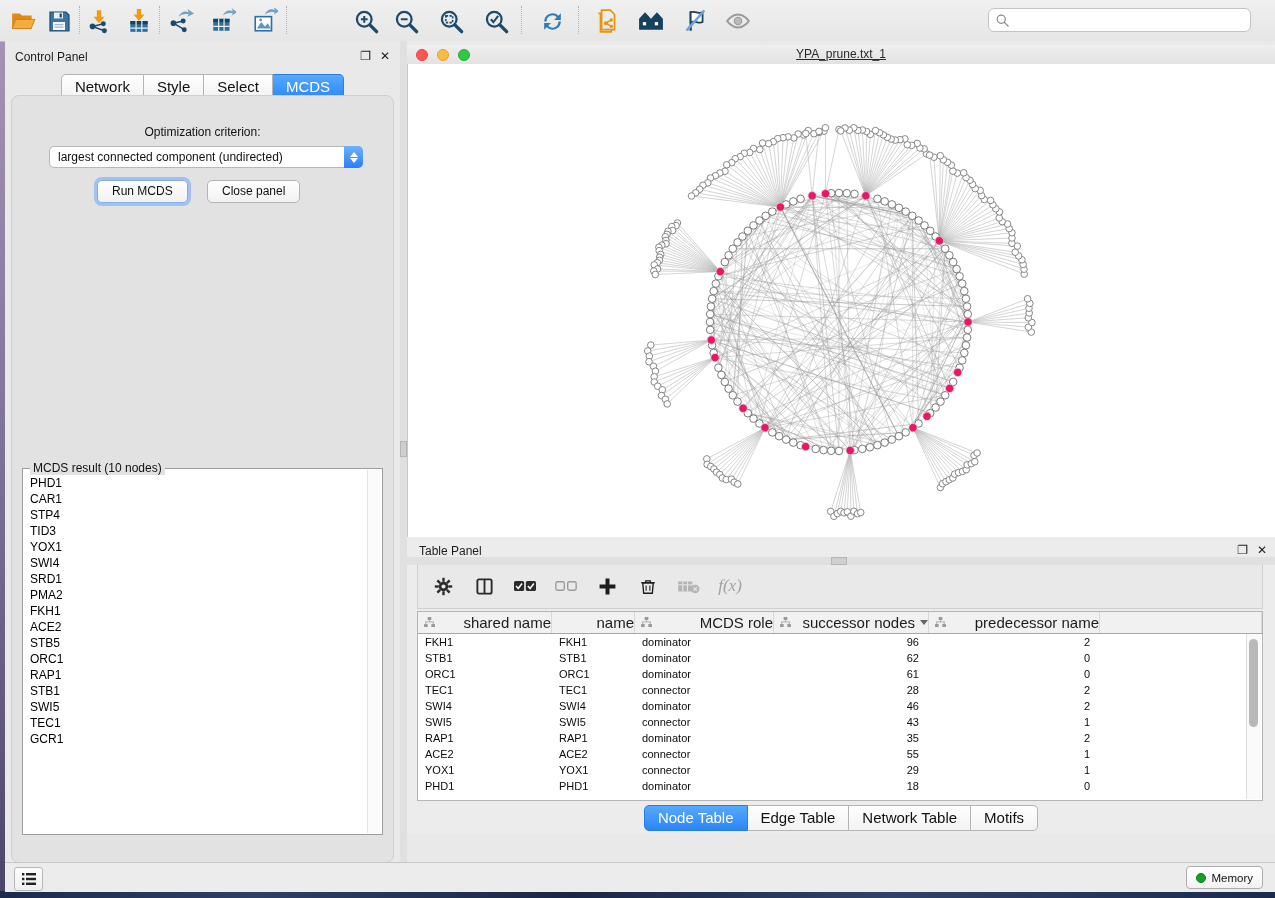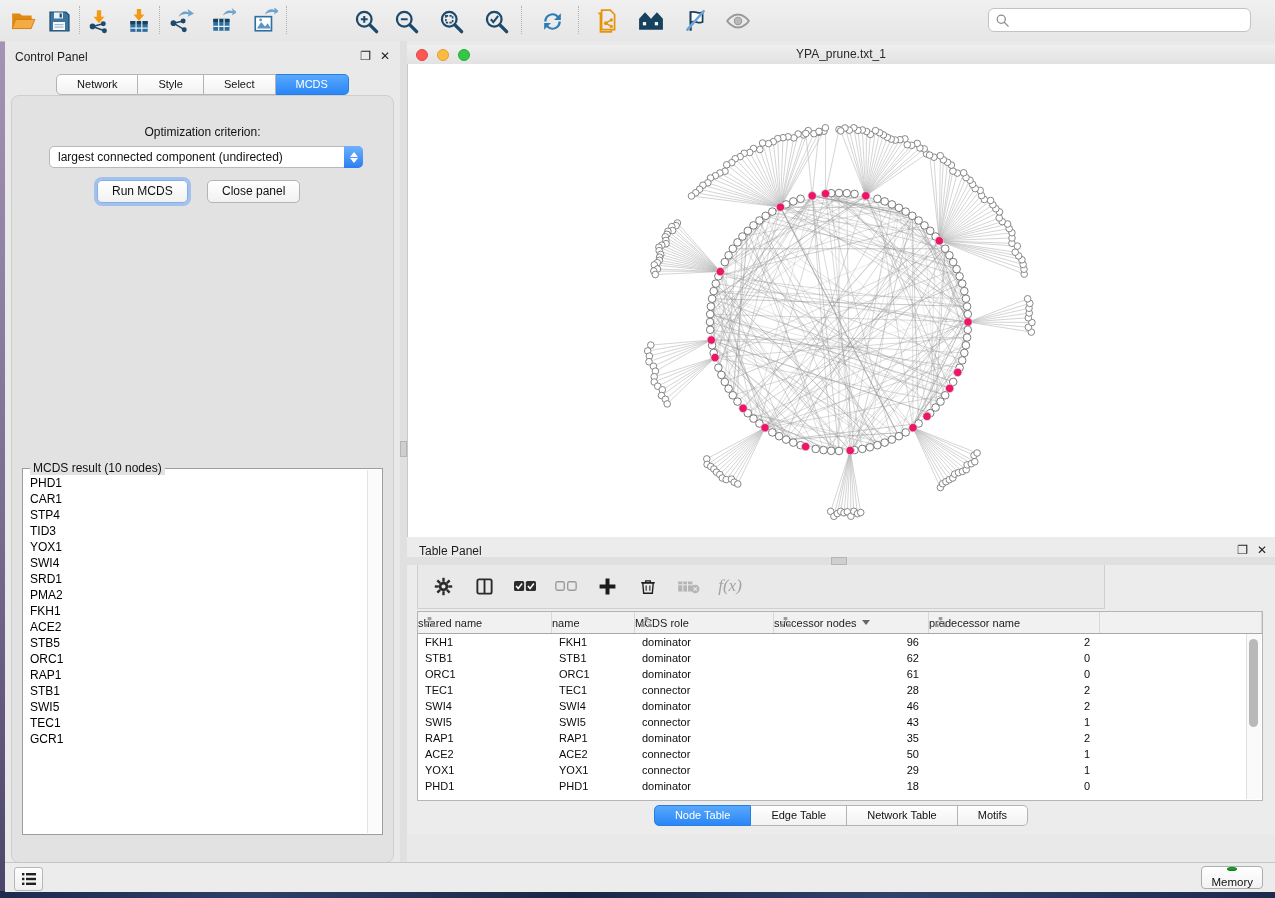--- a/index.html
+++ b/index.html
@@ -19,22 +19,22 @@
   .tbsep{position:absolute;top:6px;width:0;height:28px;border-left:1px dotted #b2b2b2;}
   .search{position:absolute;left:988px;top:8px;width:263px;height:24px;background:#fff;
      border:1px solid #c3c3c3;border-radius:6px;display:flex;align-items:center;padding-left:6px;box-sizing:border-box;}
   .search input{border:none;outline:none;flex:1;font-size:12px;background:transparent;margin-left:4px;}
   
   .cpanel{left:5px;top:41px;width:395px;height:821px;background:#e9e9e9;}
   .panel-title{font-size:12px;color:#1d1d1d;}
   .win-btns{position:absolute;right:10px;top:8px;font-size:12px;color:#222;display:flex;gap:9px;}
   .win-btns span{cursor:default;}
   .seg-row{display:flex;justify-content:center;}
-  .seg{font-size:11px;color:#111;background:linear-gradient(#ffffff,#f2f2f2);border:1px solid #b4b4b4;
-       border-left:none;padding:3px 20px 4px;cursor:default;}
+  .seg{font-size:15px;color:#111;background:linear-gradient(#ffffff,#f2f2f2);border:1px solid #b4b4b4;
+       border-left:none;padding:3px 13px 4px;cursor:default;}
   .seg:first-child{border-left:1px solid #b4b4b4;border-radius:5px 0 0 5px;}
   .seg:last-child{border-radius:0 5px 5px 0;}
   .seg.active{background:linear-gradient(#58a8fc,#2a86f7);color:#fff;border-color:#2a7de0;}
   .cp-inner{left:6px;top:54px;width:381px;height:766px;background:#e2e2e2;
      border:1px solid #cfcfcf;border-radius:8px;}
   .opt-label{width:100%;text-align:center;font-size:12px;color:#111;}
   .combo{left:37px;top:50px;width:314px;height:22px;background:#fff;border:1px solid #b9b9b9;
      border-radius:5px;display:flex;align-items:center;box-sizing:border-box;}
   .combo .val{flex:1;font-size:12px;padding-left:8px;color:#111;white-space:nowrap;}
   .combo .step{width:19px;height:22px;margin:-1px -1px -1px 0;border-radius:0 5px 5px 0;
@@ -55,47 +55,47 @@
   .hsplit .grip{position:absolute;left:424px;top:0;width:16px;height:8px;background:#cfcfcf;
      border:1px solid #b5b5b5;box-sizing:border-box;}
   
   .netcol{left:407px;top:41px;width:868px;height:821px;background:#e9e9e9;}
   .net-titlebar{left:0;top:4px;width:868px;height:19px;background:linear-gradient(#efefef,#e2e2e2);
      border-bottom:1px solid #bdbdbd;}
   .tl{position:absolute;top:4px;width:12px;height:12px;border-radius:50%;box-sizing:border-box;}
   .tl.red{left:9px;background:#fc5753;border:1px solid #df4744;}
   .tl.yellow{left:30px;background:#fdbc40;border:1px solid #de9f34;}
   .tl.green{left:51px;background:#33c748;border:1px solid #27aa35;}
-  .net-title{width:100%;text-align:center;font-size:12px;color:#2a2a2a;line-height:18px;}
+  .net-title{width:100%;text-align:center;font-size:12px;color:#2a2a2a;line-height:18px;text-decoration:underline;}
   .net-canvas{left:0;top:23px;width:868px;height:493px;background:#ffffff;border-left:1px solid #c9c9c9;box-sizing:border-box;}
   
   .tpanel{left:0;top:496px;width:868px;height:297px;background:#ececec;}
-  .tp-toolbar{left:10px;top:26px;width:688px;height:46px;background:#e9e9e9;border:1px solid #cfcfcf;
+  .tp-toolbar{left:10px;top:26px;width:846px;height:46px;background:#e9e9e9;border:1px solid #cfcfcf;
      box-sizing:border-box;display:flex;align-items:center;gap:17px;padding-left:13px;}
   .tpi{width:24px;height:24px;display:flex;align-items:center;justify-content:center;}
   .fx{font-family:"Liberation Serif","DejaVu Serif",serif;font-style:italic;font-size:17px;color:#a2a2a2;}
   .dtable{left:10px;top:74px;width:846px;height:190px;background:#fff;border:1px solid #b5b5b5;box-sizing:border-box;}
   .thead{display:flex;height:21px;background:#f1f1f1;border-bottom:1px solid #a8a8a8;}
-  .th{display:flex;align-items:center;justify-content:flex-start;gap:5px;font-size:11px;color:#1c1c1c;
+  .th{display:flex;align-items:center;justify-content:flex-end;gap:5px;font-size:15px;color:#1c1c1c;
       border-right:1px solid #d8d8d8;box-sizing:border-box;position:relative;}
   .th .colicon{position:absolute;left:6px;top:5px;}
   .tbody .tr{display:flex;height:16px;}
   .td{font-size:11px;color:#0c0c0c;line-height:16px;box-sizing:border-box;white-space:nowrap;overflow:hidden;}
   .td.txt{padding-left:7px;text-align:left;}
   .td.num{padding-right:10px;text-align:right;}
   .c0{width:134px;} .c1{width:83px;} .c2{width:139px;} .c3{width:155px;} .c4{width:171px;} .cf{flex:1;}
   .tscroll{position:absolute;top:22px;right:1px;width:14px;bottom:1px;background:#fafafa;border-left:1px solid #e0e0e0;}
   .tscroll .thumb{position:absolute;left:2px;top:5px;width:9px;height:88px;background:#b9b9b9;border-radius:5px;}
   .tp-tabs{position:absolute;left:0;top:268px;width:868px;display:flex;justify-content:center;}
   
   .statusbar{left:5px;top:862px;width:1270px;height:29px;background:#ececec;border-top:1px solid #c6c6c6;}
   .stbtn{position:absolute;left:9px;top:4px;width:27px;height:22px;background:linear-gradient(#fdfdfd,#f0f0f0);
      border:1px solid #b7b7b7;border-radius:3px;display:flex;align-items:center;justify-content:center;}
   .membtn{position:absolute;right:12px;top:3px;height:23px;background:linear-gradient(#ffffff,#f2f2f2);
-     border:1px solid #adadad;border-radius:4px;display:flex;align-items:center;gap:5px;padding:0 9px;box-sizing:border-box;flex-direction:column;}
+     border:1px solid #adadad;border-radius:4px;display:flex;align-items:center;gap:5px;padding:0 9px;box-sizing:border-box;}
   .memdot{width:10px;height:10px;border-radius:50%;background:#14a02a;border:1px solid #0d7d1f;box-sizing:border-box;}
   .membtn span{font-size:11.5px;color:#111;}
 </style>
 </head>
 <body>
 
 <div class="abs wall-left"></div>
 <div class="abs wall-bottom"></div>
 
 <div class="abs toolbar">
@@ -1160,21 +1160,21 @@
             <div class="td c0 txt">RAP1</div>
             <div class="td c1 txt">RAP1</div>
             <div class="td c2 txt">dominator</div>
             <div class="td c3 num">35</div>
             <div class="td c4 num">2</div>
           </div>
           <div class="tr">
             <div class="td c0 txt">ACE2</div>
             <div class="td c1 txt">ACE2</div>
             <div class="td c2 txt">connector</div>
-            <div class="td c3 num">50</div>
+            <div class="td c3 num">55</div>
             <div class="td c4 num">1</div>
           </div>
           <div class="tr">
             <div class="td c0 txt">YOX1</div>
             <div class="td c1 txt">YOX1</div>
             <div class="td c2 txt">connector</div>
             <div class="td c3 num">29</div>
             <div class="td c4 num">1</div>
           </div>
           <div class="tr">

